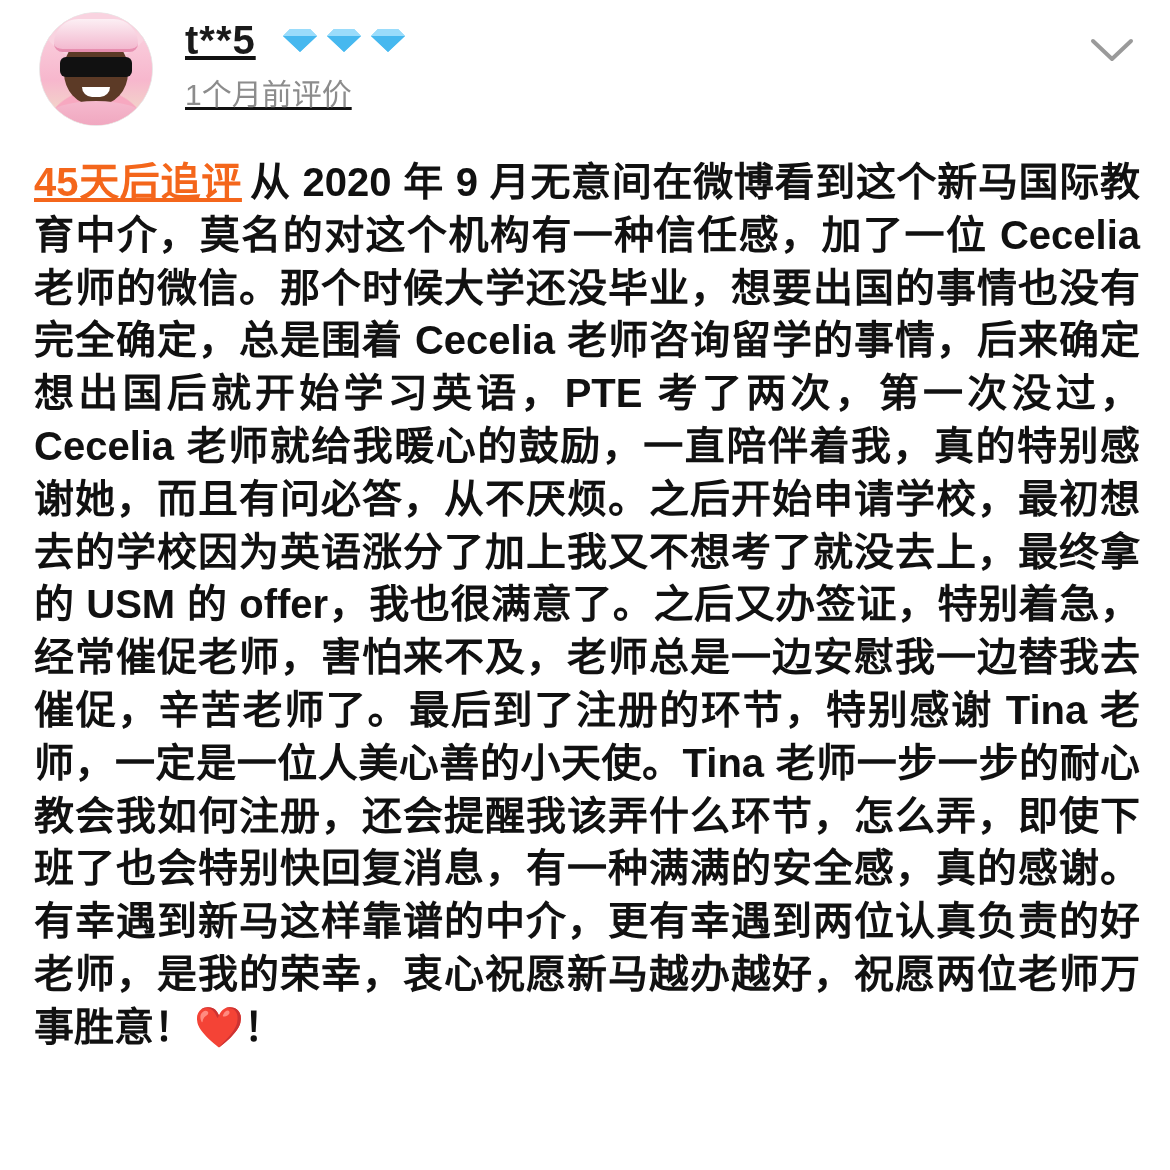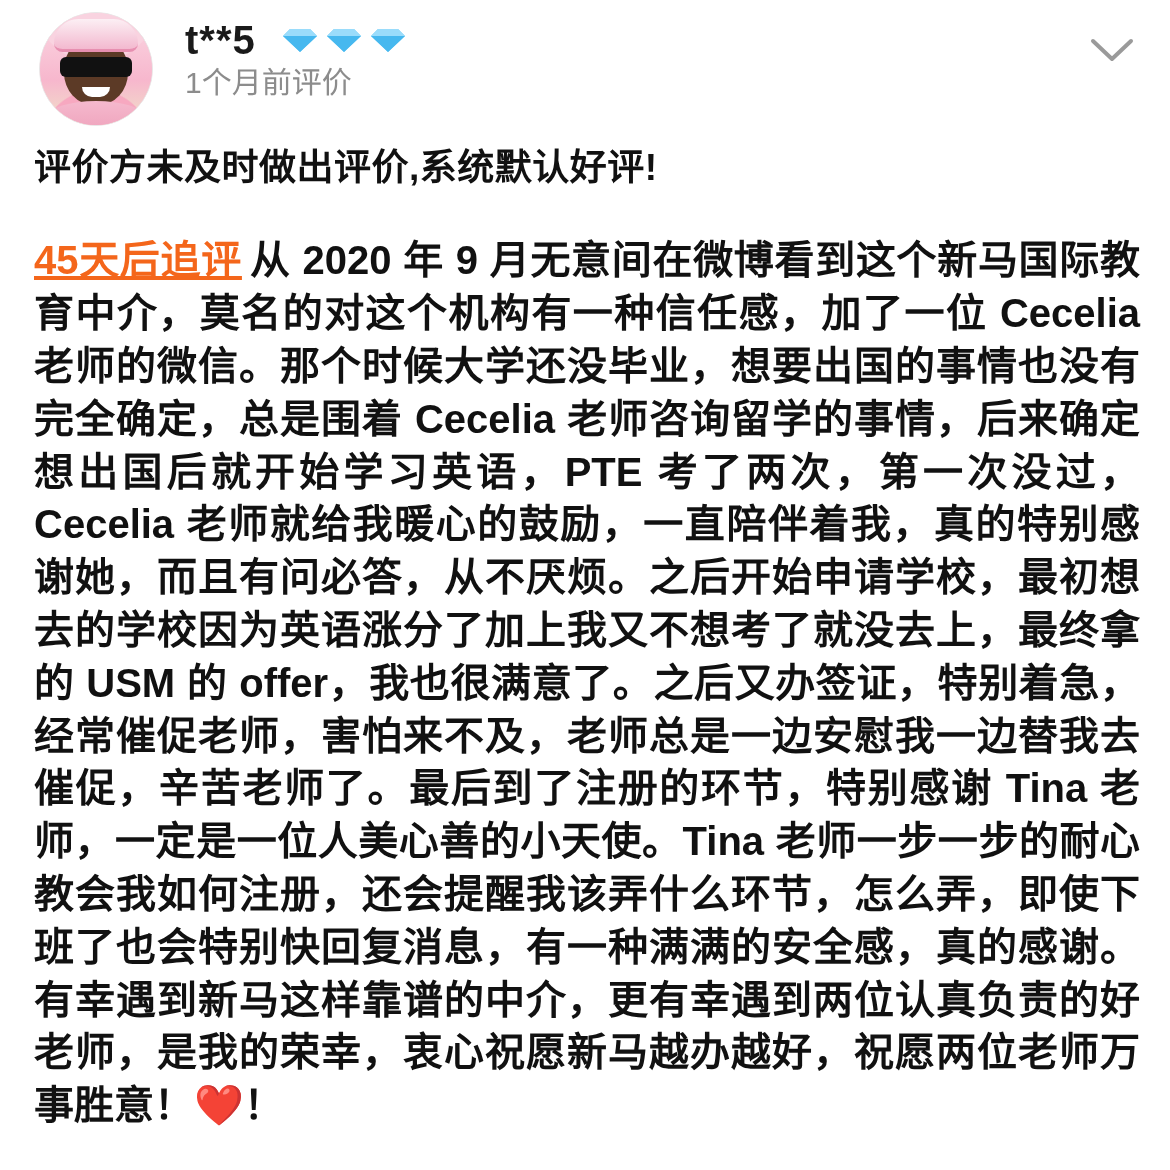--- a/index.html
+++ b/index.html
@@ -87,20 +87,21 @@
     left: 8px; bottom: -6px;
     width: 96px; height: 30px;
     background: linear-gradient(180deg,#f5b9cd,#efa3bd);
     border-radius: 50% 50% 0 0;
   }
 
   .head-text {
     margin-left: 32px;
     flex: 1 1 auto;
     padding-top: 2px;
+    text-decoration: underline;
   }
   .name-row {
     display: flex;
     align-items: center;
     height: 56px;
   }
   .user-name {
     font-size: 40px;
     font-weight: bold;
     letter-spacing: 1px;
@@ -114,21 +115,21 @@
     gap: 8px;
   }
   .diamond {
     width: 36px;
     height: 26px;
     display: block;
   }
   .review-time {
     font-size: 30px;
     color: #8c8c8c;
-    margin-top: 0;
+    margin-top: 12px;
     line-height: 1;
   }
   .chevron {
     width: 56px;
     height: 56px;
     margin-top: 12px;
     flex: 0 0 56px;
     display: flex;
     align-items: center;
     justify-content: center;
@@ -203,19 +204,18 @@
       <div class="review-time">1个月前评价</div>
     </div>
 
     <div class="chevron">
       <svg width="44" height="26" viewBox="0 0 44 26">
         <polyline points="3,4 22,22 41,4" fill="none" stroke="#9a9a9a" stroke-width="4" stroke-linecap="round" stroke-linejoin="round"></polyline>
       </svg>
     </div>
   </div>
 
-  <div class="first-line">评价方未及时做出评价,系统默认好评!</div>
 
   <div class="append-block">
     <span class="append-tag">45天后追评</span><span>从 2020 年 9 月无意间在微博看到这个新马国际教育中介，莫名的对这个机构有一种信任感，加了一位 Cecelia 老师的微信。那个时候大学还没毕业，想要出国的事情也没有完全确定，总是围着 Cecelia 老师咨询留学的事情，后来确定想出国后就开始学习英语，PTE 考了两次，第一次没过，Cecelia 老师就给我暖心的鼓励，一直陪伴着我，真的特别感谢她，而且有问必答，从不厌烦。之后开始申请学校，最初想去的学校因为英语涨分了加上我又不想考了就没去上，最终拿的 USM 的 offer，我也很满意了。之后又办签证，特别着急，经常催促老师，害怕来不及，老师总是一边安慰我一边替我去催促，辛苦老师了。最后到了注册的环节，特别感谢 Tina 老师，一定是一位人美心善的小天使。Tina 老师一步一步的耐心教会我如何注册，还会提醒我该弄什么环节，怎么弄，即使下班了也会特别快回复消息，有一种满满的安全感，真的感谢。有幸遇到新马这样靠谱的中介，更有幸遇到两位认真负责的好老师，是我的荣幸，衷心祝愿新马越办越好，祝愿两位老师万事胜意！</span><span class="heart">❤️</span><span>！</span>
   </div>
 
 </div>
 
 </body></html>

